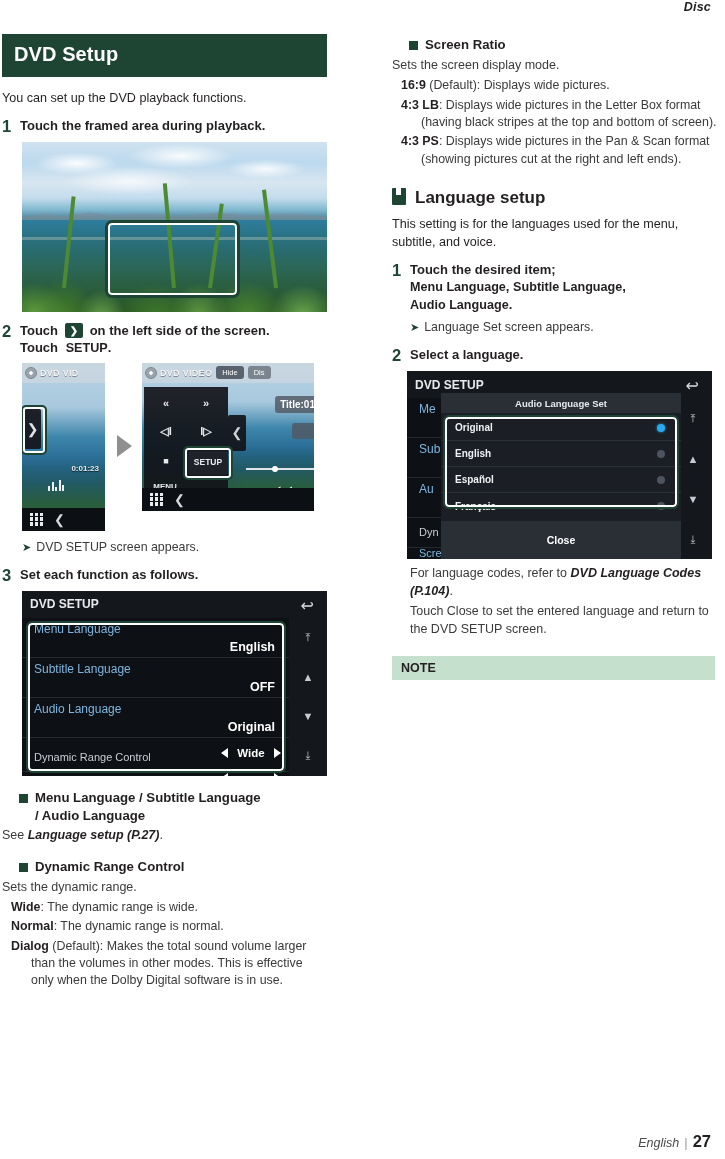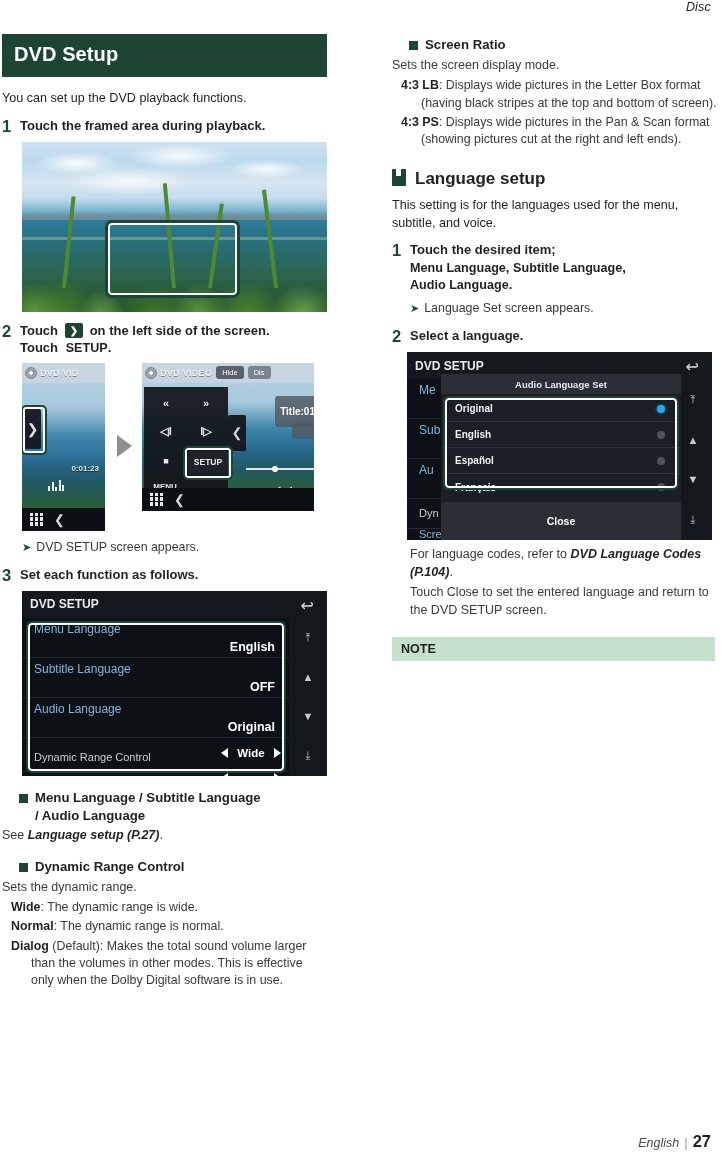--- a/index.html
+++ b/index.html
@@ -12,21 +12,21 @@
     color: #231f20;
     position: relative;
     overflow: hidden;
   }
 
   
   .running-head {
     position: absolute;
     top: 0px; right: 14px;
     font-size: 12.5px;
-    font-weight: normal;
+    font-weight: bold;
     font-style: italic;
     color: #231f20;
     letter-spacing: .2px;
     margin-left: 42px;
   }
 
   
   .page { position: absolute; inset: 0; }
   .col {
     position: absolute;
@@ -343,21 +343,21 @@
     text-shadow: 0 1px 1px rgba(0,0,0,.7);
   }
   .eq-ico {
     position:absolute; width:16px; height:12px;
     display:flex; align-items:flex-end; gap:1.5px;
   }
   .eq-ico i { width:2px; background:#eceef0; display:block; }
   .title-chip {
     position:absolute; background: rgba(80,88,98,.82);
     color:#ffffff; font-size:10px; font-weight:bold;
-    padding: 10px 5px; border-radius: 3px; white-space: nowrap;
+    padding: 3px 5px; border-radius: 3px; white-space: nowrap;
   }
   .seekline {
     position:absolute; height:2px; background: rgba(255,255,255,.85);
   }
   .seekdot {
     position:absolute; width:6px; height:6px; border-radius:50%;
     background:#ffffff;
   }
   .prev-ico {
     position:absolute; color:#f0f2f4; font-size:13px; font-weight:bold;
@@ -673,20 +673,23 @@
   </div>
 
   <div class="col col-right">
 
     <div class="subhead" style="margin-top:0;">
       <span class="sq"></span>
       <span class="subhead-label">Screen Ratio</span>
     </div>
     <p class="sec-desc">Sets the screen display mode.</p>
     <div class="deflist">
+      <div class="defitem">
+        <span class="defterm">16:9</span><span> (Default): Displays wide pictures.</span>
+      </div>
       <div class="defitem">
         <span class="defterm">4:3 LB</span><span>: Displays wide pictures in the Letter Box format (having black stripes at the top and bottom of screen).</span>
       </div>
       <div class="defitem">
         <span class="defterm">4:3 PS</span><span>: Displays wide pictures in the Pan &amp; Scan format (showing pictures cut at the right and left ends).</span>
       </div>
     </div>
 
     <div class="sec-head">
       <span class="book-icon">

